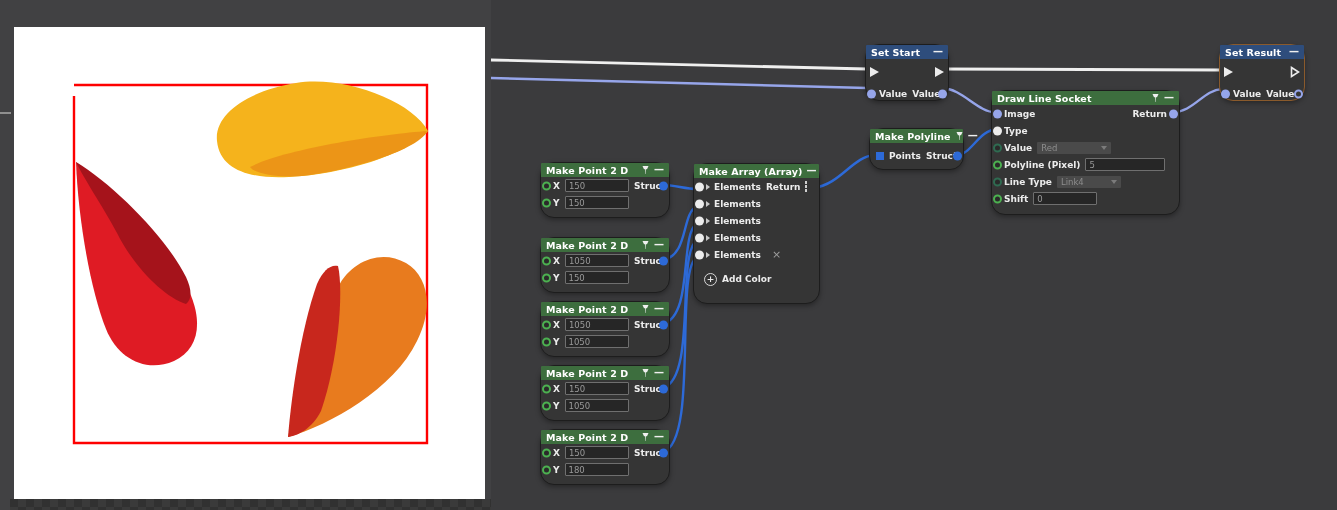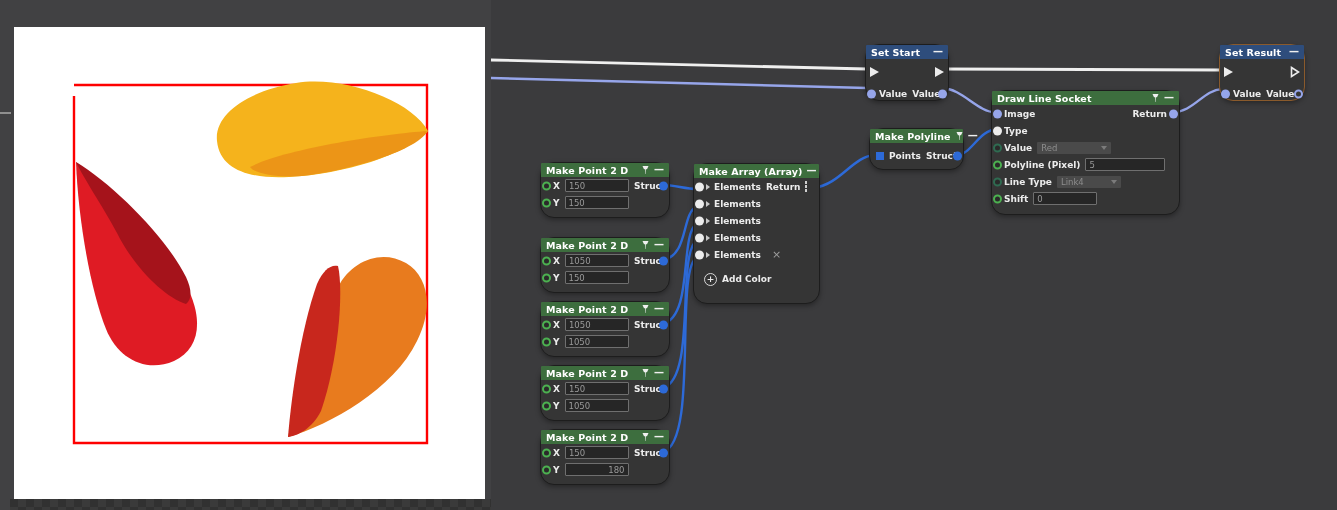--- a/index.html
+++ b/index.html
@@ -369,17 +369,17 @@
     <div class="row">
       <span class="sock l ring"></span>
       <span>X</span>
       <input class="txt" style="width: 56px;" value="150">
       <span class="mla">Struct</span>
       <span class="sock r blu"></span>
     </div>
     <div class="row">
       <span class="sock l ring"></span>
       <span>Y</span>
-      <input class="txt" style="width: 56px; text-align: right;" value="180">
+      <input class="txt" style="width: 56px;" value="180">
     </div>
   </div>
 
 </div>
 
 </body></html>

